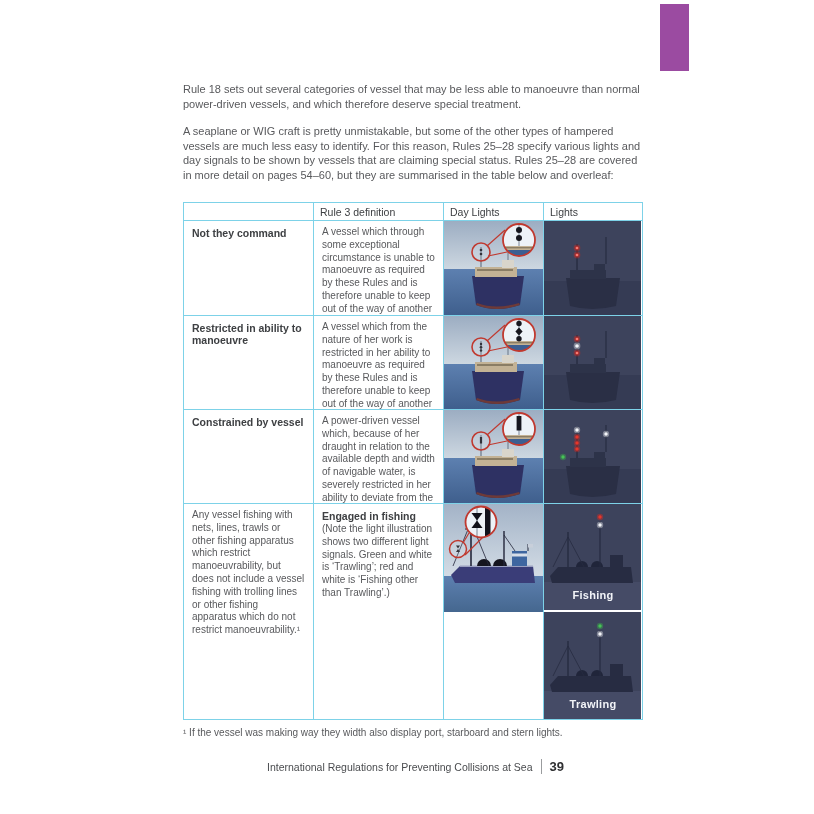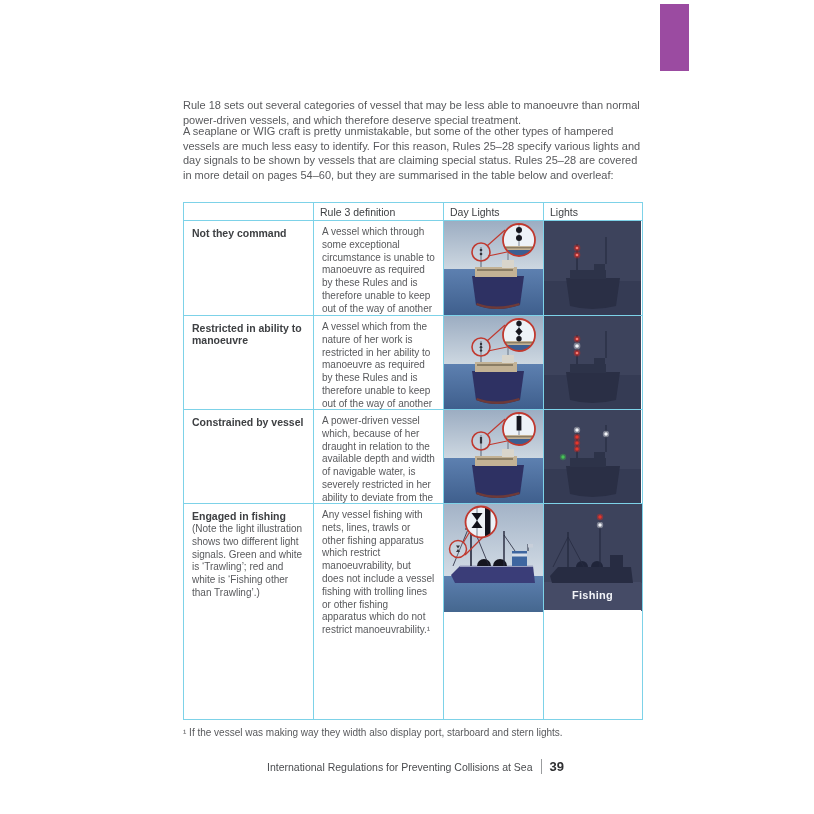--- a/index.html
+++ b/index.html
@@ -2,39 +2,39 @@
 <html><head>
 <meta charset="utf-8">
 <style>
   html,body{margin:0;padding:0;background:#ffffff;}
   .page{
     position:relative;width:814px;height:814px;background:#ffffff;overflow:hidden;
     font-family:"Liberation Sans","DejaVu Sans",sans-serif;
   }
   .chapter-tab{position:absolute;left:660px;top:4px;width:29px;height:67px;background:#9b4ba1;}
   .intro{position:absolute;left:183px;width:460px;margin:0;font-size:11px;line-height:14.6px;color:#58595c;}
-  #intro1{top:98px;}
+  #intro1{top:82px;}
   #intro2{top:124px;}
   .sigtable{
     position:absolute;left:183px;top:202px;
     display:grid;grid-template-columns:130px 130px 100px 98px;
     grid-template-rows:18px 95px 94px 94px 215px;
     border:1px solid #7dd2e8;box-sizing:border-box;background:#fff;
   }
   .cell{border-right:1px solid #7dd2e8;border-bottom:1px solid #7dd2e8;box-sizing:border-box;overflow:hidden;}
   .cell.lastcol{border-right:none;}
   .cell.lastrow{border-bottom:none;}
   .hcell{font-size:10.5px;font-weight:normal;color:#3e4043;padding:3px 6px;}
   .catcell{padding:6px 8px;font-size:10.5px;color:#3e4043;}
   .cat-title{font-weight:bold;}
   .cat-note{font-weight:normal;font-size:10px;line-height:12.8px;color:#58595c;margin-top:1px;}
   .defcell{padding:5px 8px;font-size:10px;line-height:12.8px;color:#58595c;}
   .imgcell{padding:0;position:relative;}
   .imgcell svg{display:block;}
-  .lights-stack{display:flex;flex-direction:row;height:100%;}
+  .lights-stack{display:flex;flex-direction:column;height:100%;}
   .light-panel{position:relative;}
   .light-panel-gap{height:2px;background:#ffffff;}
   .light-label{
     position:absolute;left:0;right:0;bottom:9px;text-align:center;
     color:#f2f4f8;font-size:11px;font-weight:bold;letter-spacing:.3px;
   }
   .footnote{position:absolute;left:183px;top:727px;margin:0;font-size:10px;color:#58595c;}
   .footer{
     position:absolute;left:183px;top:759px;width:465px;
     display:flex;justify-content:center;align-items:center;
@@ -272,25 +272,25 @@
           <circle cx="62" cy="24" r="3.2" fill="#ffffff" opacity=".35"></circle>
             <circle cx="62" cy="24" r="1.7" fill="#f4f6fa"></circle>
         </g>
         <g>
           <circle cx="19" cy="47" r="3.2" fill="#3db54a" opacity=".4"></circle>
             <circle cx="19" cy="47" r="1.7" fill="#46c455"></circle>
         </g>
       </svg>
     </div>
 
+    <div class="cell defcell lastrow">Any vessel fishing with nets, lines, trawls or other fishing apparatus which restrict manoeuvrability, but does not include a vessel fishing with trolling lines or other fishing apparatus which do not restrict manoeuvrability.¹</div>
     <div class="cell catcell lastrow">
       <div class="cat-title">Engaged in fishing</div>
       <div class="cat-note">(Note the light illustration shows two different light signals. Green and white is ‘Trawling’; red and white is ‘Fishing other than Trawling’.)</div>
     </div>
-    <div class="cell defcell lastrow">Any vessel fishing with nets, lines, trawls or other fishing apparatus which restrict manoeuvrability, but does not include a vessel fishing with trolling lines or other fishing apparatus which do not restrict manoeuvrability.¹</div>
     <div class="cell imgcell lastrow">
       <svg width="99" height="108" viewBox="0 0 99 108">
         <defs>
           <linearGradient id="skyD" x1="0" y1="0" x2="0" y2="1">
               <stop offset="0" stop-color="#a3b3c7"></stop>
               <stop offset="1" stop-color="#d4dde6"></stop>
             </linearGradient>
           <linearGradient id="seaD" x1="0" y1="0" x2="0" y2="1">
               <stop offset="0" stop-color="#5d80b0"></stop>
               <stop offset="1" stop-color="#45678f"></stop>
@@ -370,21 +370,21 @@
             <line x1="56" y1="64" x2="56" y2="18" stroke="#262b40" stroke-width="1.2"></line>
             <g>
               <circle cx="56" cy="14" r="3.2" fill="#3db54a" opacity=".4"></circle>
                 <circle cx="56" cy="14" r="1.7" fill="#46c455"></circle>
             </g>
             <g>
               <circle cx="56" cy="22" r="3.2" fill="#ffffff" opacity=".35"></circle>
                 <circle cx="56" cy="22" r="1.7" fill="#f4f6fa"></circle>
             </g>
           </svg>
-          <div class="light-label">Engaged</div>
+          <div class="light-label">Trawling</div>
         </div>
       </div>
     </div>
 
   </div>
 
   <p class="footnote">¹ If the vessel was making way they width also display port, starboard and stern lights.</p>
 
   <div class="footer">
     <span>International Regulations for Preventing Collisions at Sea</span>

